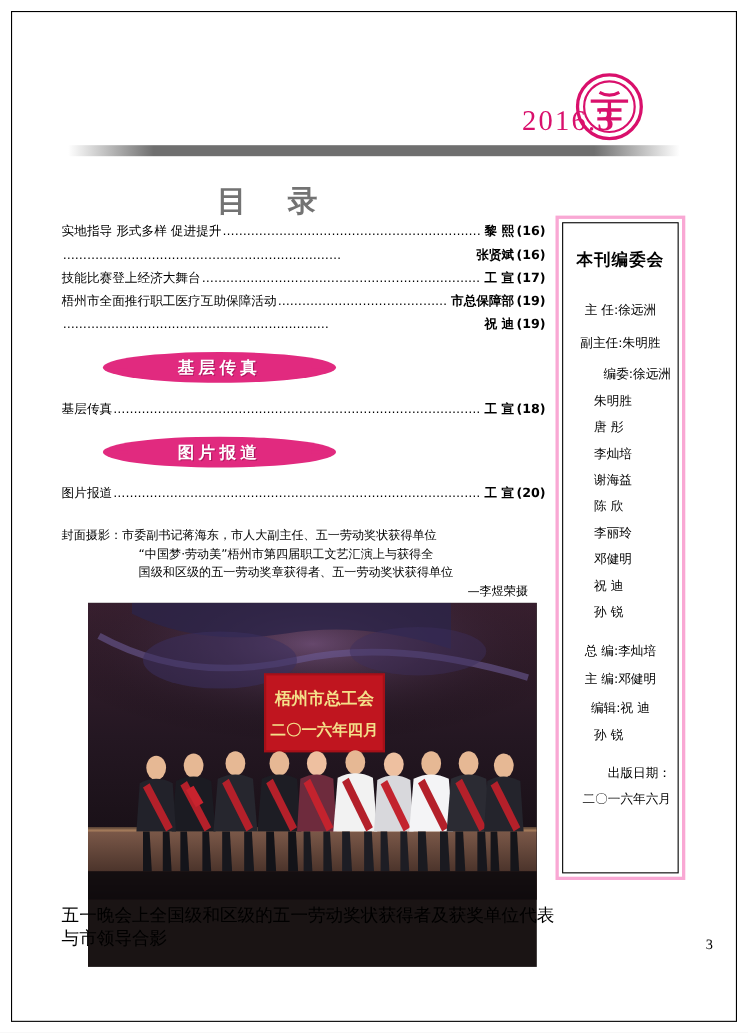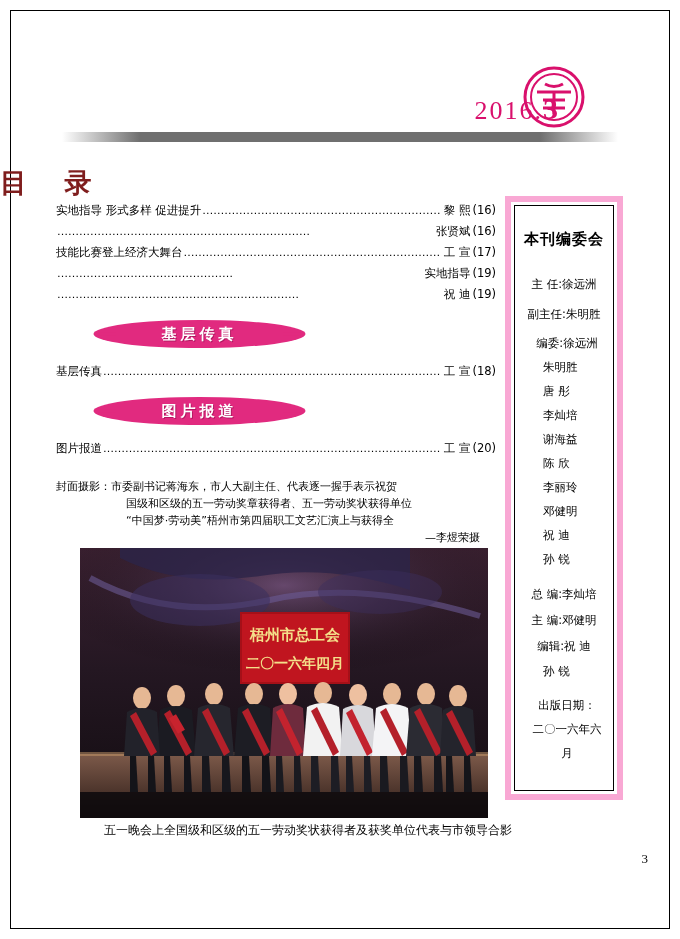--- a/index.html
+++ b/index.html
@@ -61,25 +61,26 @@
     width: 556px;
     height: 10px;
     background: linear-gradient(to right, #ffffff 0%, #6f6f6f 14%, #6f6f6f 86%, #ffffff 100%);
   }
 
   .toc-title {
     position: absolute;
     left: 0;
     top: 165px;
     width: 500px;
+    text-align: center;
     font-family: "DejaVu Sans", sans-serif;
     font-weight: bold;
     font-size: 27px;
     letter-spacing: 14px;
-    color: #7f1d1d;
+    color: #737373;
   }
 
   
   .toc {
     position: absolute;
     left: 56px;
     top: 200px;
     width: 440px;
   }
   .toc-entry {
@@ -100,20 +101,21 @@
     overflow: hidden;
     white-space: nowrap;
     letter-spacing: 0px;
     font-size: 11px;
     margin: 0 1px;
     color: #000;
   }
   .toc-entry .a {
     flex: 0 0 auto;
     padding-left: 2px;
+    font-weight: bold;
   }
 
   
   .banner {
     position: relative;
     width: 215px;
     height: 30px;
     margin: 14px 0 12px 36px;
   }
   .banner .ell {
@@ -153,56 +155,56 @@
     text-align: right;
     padding-right: 6px;
   }
 
   
   .photo-wrap {
     position: absolute;
     left: 80px;
     top: 548px;
     width: 408px;
-    height: 270px;
+    height: 331px;
     background: #1a1414;
     overflow: hidden;
   }
   .photo {
     position: absolute;
     inset: 0;
   }
   .photo-caption {
     position: absolute;
     left: 56px;
     top: 822px;
     width: 456px;
-    text-align: right;
+    text-align: left;
     font-family: Liberation Mono, monospace;
-    font-size: 12px;
+    font-size: 16px;
     color: #000;
   }
 
   .page-number {
     position: absolute;
     right: 32px;
     bottom: 72px;
     font-family: "Liberation Serif", serif;
     font-size: 13px;
     color: #000;
   }
 
   
   .masthead {
     position: absolute;
     left: 505px;
     top: 196px;
     width: 118px;
     height: 604px;
-    border: 6px solid #f9a8d4;
+    border: 3px solid #f9a8d4;
     box-sizing: border-box;
   }
   .masthead .inner {
     position: absolute;
     left: 3px; top: 3px; right: 3px; bottom: 3px;
     border: 1px solid #000;
     box-sizing: border-box;
     padding: 10px 6px;
     font-family: "DejaVu Sans", sans-serif;
     font-size: 11.5px;
@@ -214,21 +216,21 @@
     font-size: 15px;
     font-weight: bold;
     letter-spacing: 1px;
   }
   .mh-row {
     line-height: 26px;
     white-space: nowrap;
   }
   .mh-gap { height: 10px; }
   .mh-gap-sm { height: 4px; }
-  .mh-left { text-align: center; padding-left: 6px; line-height: 24px; }
+  .mh-left { text-align: right; padding-left: 6px; line-height: 24px; }
   .mh-left2 { text-align: left; padding-left: 22px; line-height: 24px; }
 </style>
 </head>
 <body>
 
 <div class="page">
   <div class="page-border"></div>
 
   <div class="issue-line">
     <span>2016.</span><span class="big">3</span>
@@ -266,22 +268,23 @@
     </div>
 
     <div class="toc-entry">
       <span class="t">技能比赛登上经济大舞台</span>
       <span class="dots">………………………………………………………………………………………</span>
       <span class="a">工 宣</span>
       <span class="a">(17)</span>
     </div>
 
     <div class="toc-entry">
+      <span class="t">梧州市全面推行职工医疗互助保障活动</span>
       <span class="dots">…………………………………………</span>
-      <span class="a">实地指导</span>
+      <span class="a">市总保障部</span>
       <span class="a">(19)</span>
     </div>
 
     <div class="toc-entry">
       <span class="dots">…………………………………………………………</span>
       <span class="a">祝 迪</span>
       <span class="a">(19)</span>
     </div>
 
     <div class="banner">
@@ -311,23 +314,23 @@
 
     <div class="toc-entry">
       <span class="t">图片报道</span>
       <span class="dots">………………………………………………………………………………………………</span>
       <span class="a">工 宣</span>
       <span class="a">(20)</span>
     </div>
   </div>
 
   <div class="credit">
-    <span class="lbl">封面摄影：</span><span>市委副书记蒋海东，市人大副主任、代表逐一握手表示祝贺</span>
+    <span class="lbl">封面摄影：</span><span>市委副书记蒋海东，市人大副主任、五一劳动奖状获得单位</span>
+    <span class="body" style="padding-left:70px;">“中国梦·劳动美”梧州市第四届职工文艺汇演上与获得全</span>
     <span class="body" style="padding-left:70px;">国级和区级的五一劳动奖章获得者、五一劳动奖状获得单位</span>
-    <span class="body" style="padding-left:70px;">“中国梦·劳动美”梧州市第四届职工文艺汇演上与获得全</span>
     <span class="sig">—李煜荣摄</span>
   </div>
 
   <div class="photo-wrap">
     <svg class="photo" viewBox="0 0 408 270" preserveAspectRatio="none">
       <defs>
         <linearGradient id="bg" x1="0" y1="0" x2="0" y2="1">
           <stop offset="0%" stop-color="#3a2030"></stop>
           <stop offset="45%" stop-color="#241722"></stop>
           <stop offset="100%" stop-color="#120c10"></stop>

